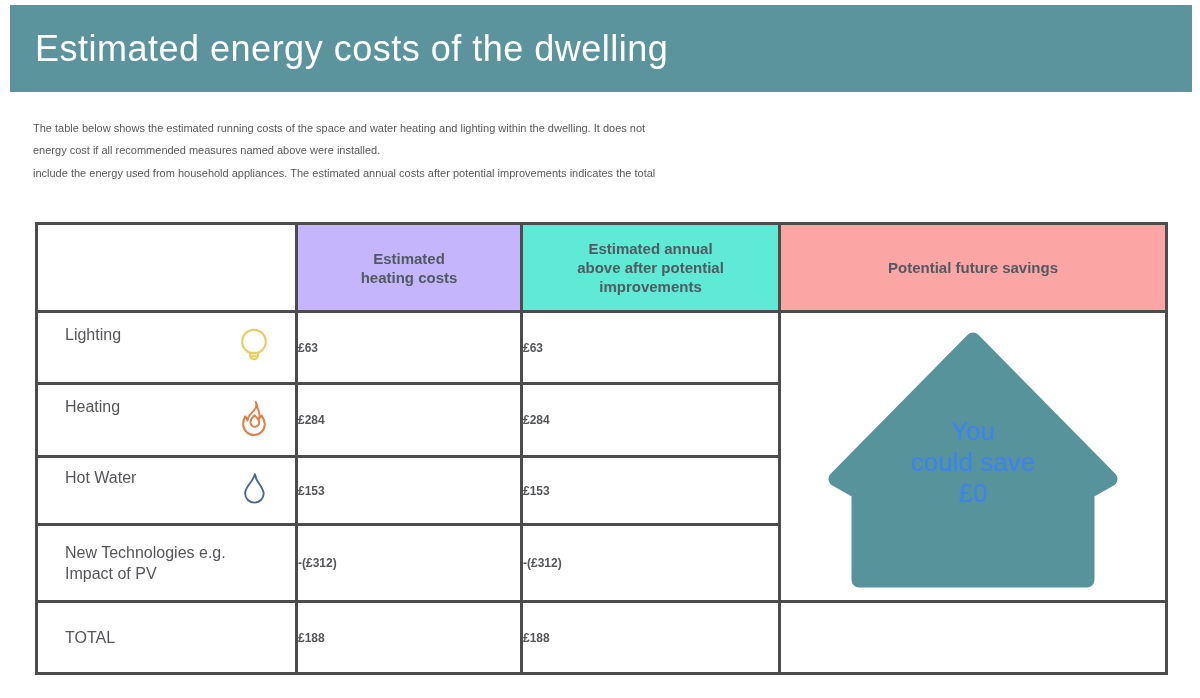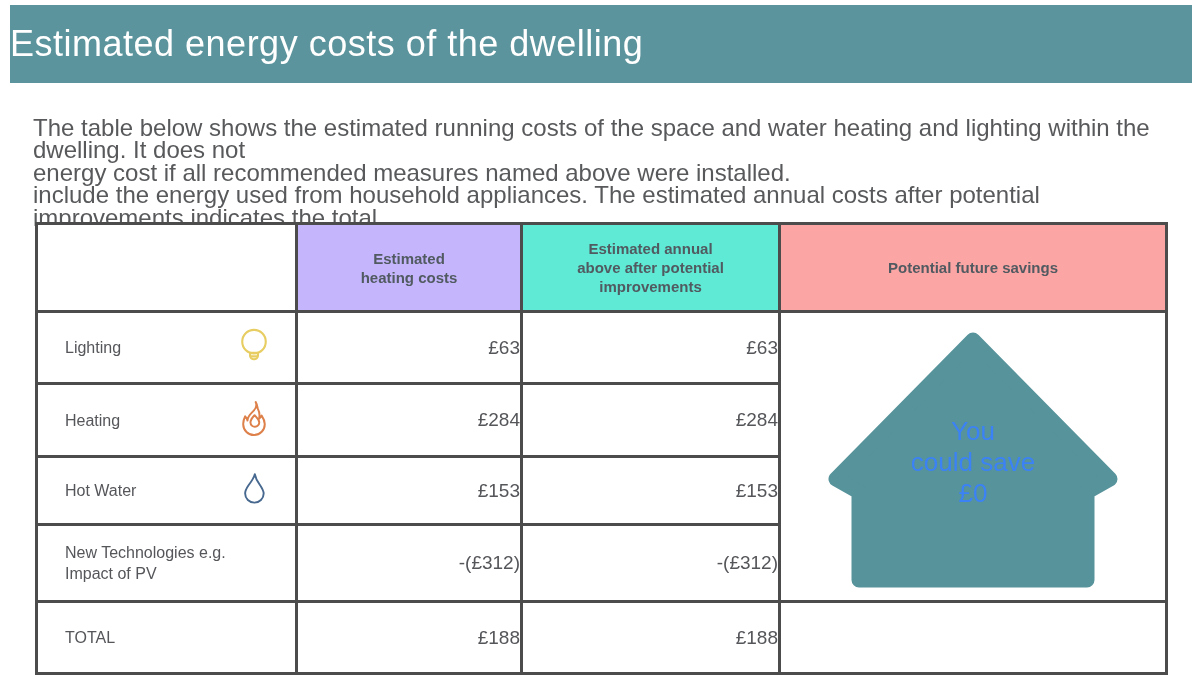--- a/index.html
+++ b/index.html
@@ -1,39 +1,39 @@
 <!DOCTYPE html>
 <html><head>
 <meta charset="utf-8">
 <style>
   * { margin:0; padding:0; box-sizing:border-box; }
   html,body { width:1200px; height:698px; background:#ffffff;
               font-family:"Liberation Sans", sans-serif; }
   .page { position:relative; width:1200px; height:698px; overflow:hidden; }
 
   
-  .banner { position:absolute; left:10px; top:5px; width:1182px; height:78px;
-            display:flex; align-items:center; }
+  .banner { position:absolute; left:10px; top:5px; width:1182px; height:87px;
+            display:flex; align-items:center; padding-left:25px; }
   .banner-title { font-size:36px; font-weight:400; letter-spacing:0.5px; }
 
   
   .intro { position:absolute; left:33px; top:117px; width:1155px;
-           font-size:24px; line-height:22.4px; color:#58595b; }
+           font-size:11px; line-height:22.4px; color:#58595b; }
 
   
   table.costs { position:absolute; left:35px; top:222px; width:1130px;
                 border-collapse:collapse; table-layout:fixed; color:#55565a; }
   table.costs td, table.costs th { border:3px solid #4c4c4c; background:#ffffff;
                 vertical-align:middle; }
   td.blank { border:none; background:transparent; }
   th.colhead { font-size:15px; font-weight:bold; color:#515a60; line-height:19px;
                text-align:center; }
-  td.value-cell { text-align:right; font-size:19px; }
+  td.value-cell { text-align:left; font-size:12px;font-weight:bold; }
   td.label-cell { font-size:16px; }
-  .label-inner { display:flex; align-items:center; justify-content:space-between;
+  .label-inner { display:flex; align-items:flex-start; justify-content:space-between;
                  padding:0 22px 0 27px;gap:40px; }
   .row-label { max-width:190px; line-height:21px; }
   .icon { width:38px; height:48px; display:flex; align-items:center;
           justify-content:center; }
 
   
   td.savings-cell { vertical-align:top; }
   td.open-cell { border:none; border-left:3px solid #4c4c4c; background:transparent; }
   .house-wrap { position:relative; width:300px; height:266px; margin:13px auto 0; }
   .house-wrap svg { position:absolute; left:0; top:0; }

